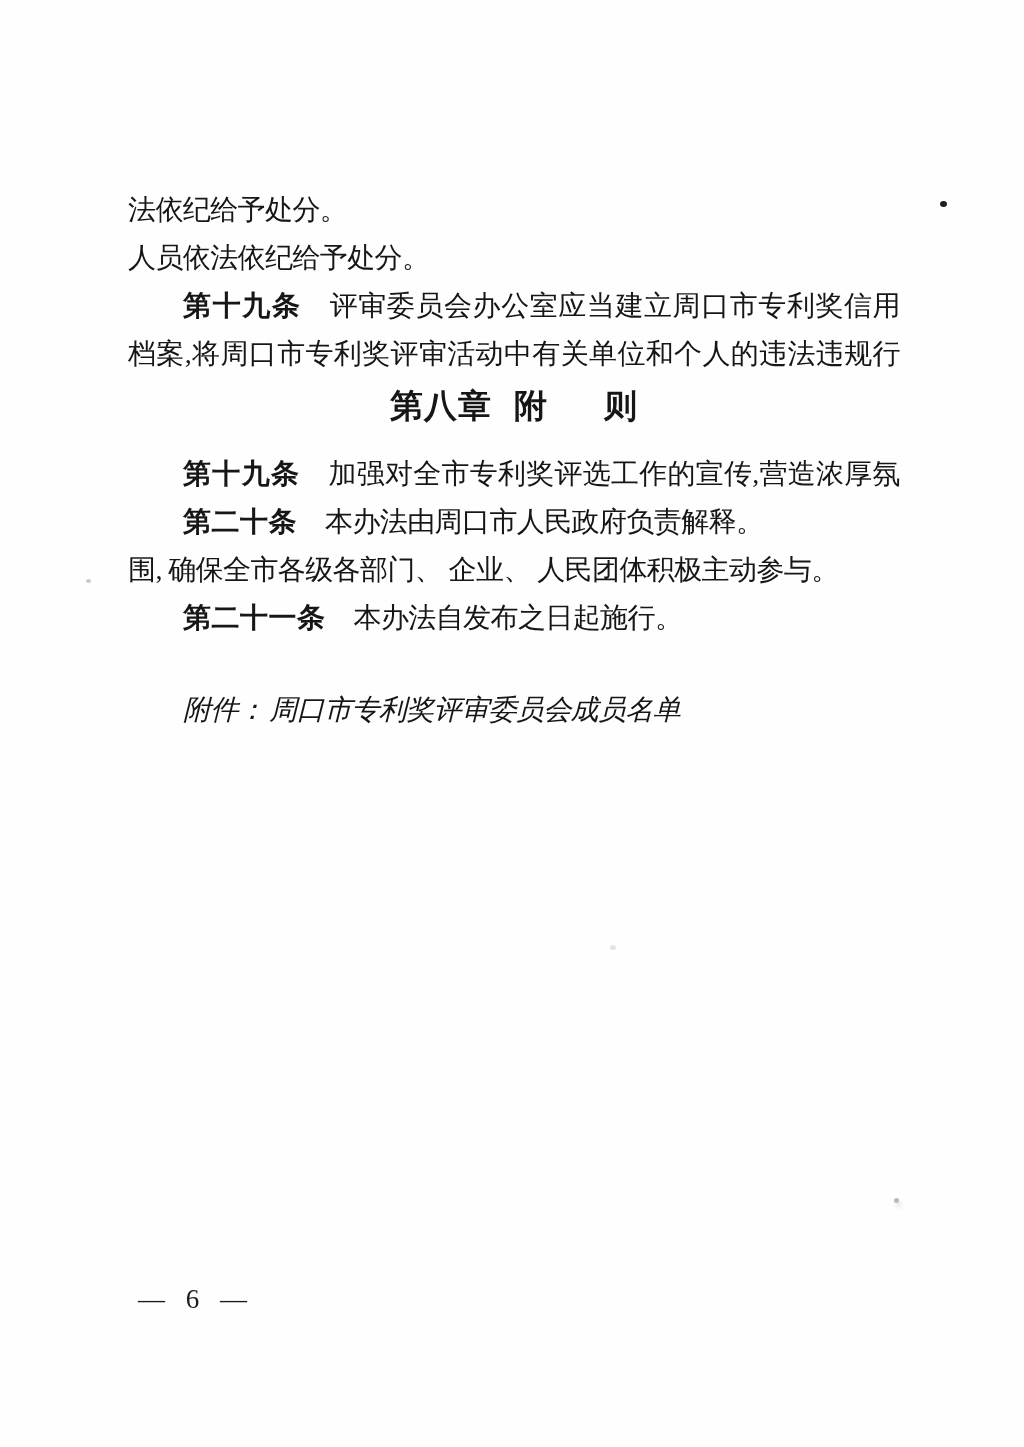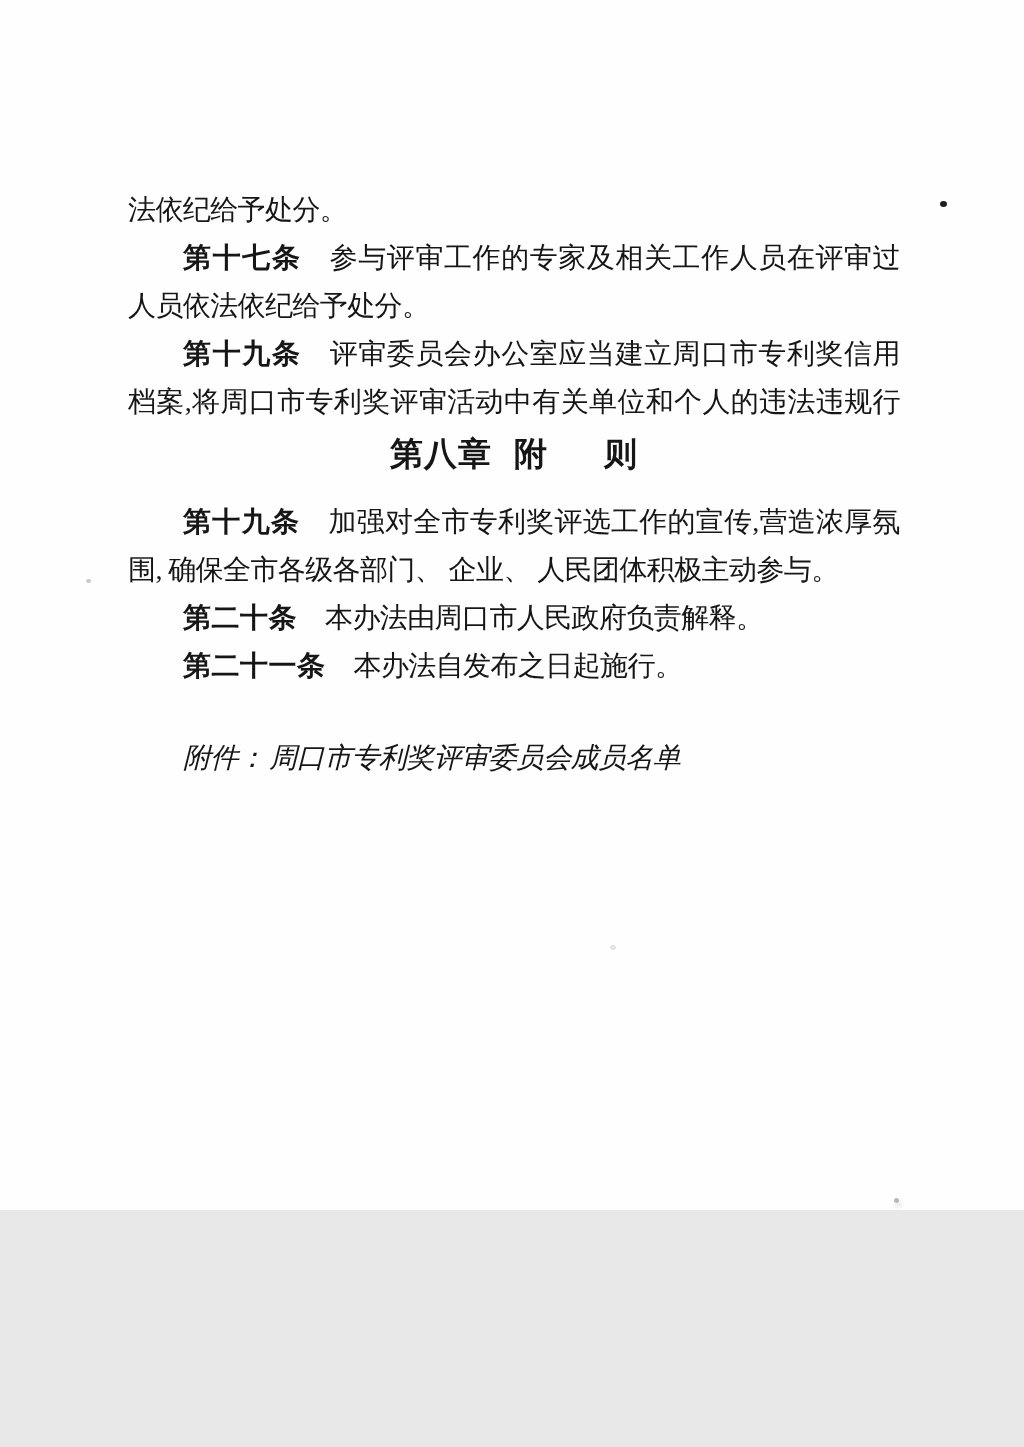--- a/index.html
+++ b/index.html
@@ -3,21 +3,21 @@
 <meta charset="utf-8">
 <style>
   html, body {
     margin: 0;
     padding: 0;
     background: #e8e8e8;
   }
   .page {
     position: relative;
     width: 1024px;
-    height: 1210px;
+    height: 1447px;
     background: #fefefe;
     overflow: hidden;
     color: #161616;
   }
   .textblock {
     position: absolute;
     left: 128px;
     top: 186px;
     width: 772px;
     font-family: "Liberation Serif", "DejaVu Serif", serif;
@@ -80,41 +80,40 @@
 </style>
 </head>
 <body>
 
 <div class="page">
 
   <div class="textblock">
 
     <div class="line"><span>法依纪给予处分。</span></div>
 
-    <div class="line indent justify"><span class="lead">第十七条</span><span>参与评审工作的专家及相关工作人员在评审过</span></div>
 
 
     <div class="line"><span>人员依法依纪给予处分。</span></div>
 
     <div class="line indent justify"><span class="lead">第十九条</span><span>评审委员会办公室应当建立周口市专利奖信用</span></div>
 
     <div class="line justify"><span>档案,将周口市专利奖评审活动中有关单位和个人的违法违规行</span></div>
 
 
     <div class="chapter-heading">
       <span>第八章</span>
       <span class="gap1">附</span>
       <span class="gap2">则</span>
     </div>
 
     <div class="line indent justify"><span class="lead">第十九条</span><span>加强对全市专利奖评选工作的宣传,营造浓厚氛</span></div>
 
+    <div class="line indent"><span class="lead">第二十条</span><span>本办法由周口市人民政府负责解释。</span></div>
+
     <div class="line"><span>围, 确保全市各级各部门、 企业、 人民团体积极主动参与。</span></div>
-
-    <div class="line indent"><span class="lead">第二十条</span><span>本办法由周口市人民政府负责解释。</span></div>
 
     <div class="line indent"><span class="lead">第二十一条</span><span>本办法自发布之日起施行。</span></div>
 
     <div class="attachment-line indent"><span class="attachment-label">附件：</span><span>周口市专利奖评审委员会成员名单</span></div>
 
   </div>
 
   <div class="page-number">— 6 —</div>
 
   <span class="artifact dot1"></span>

